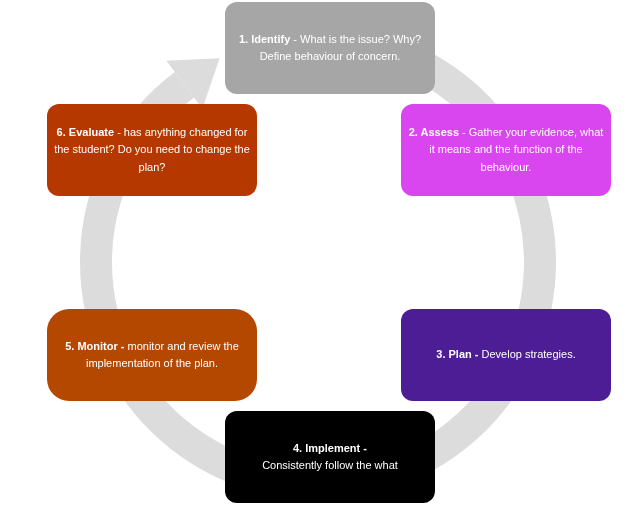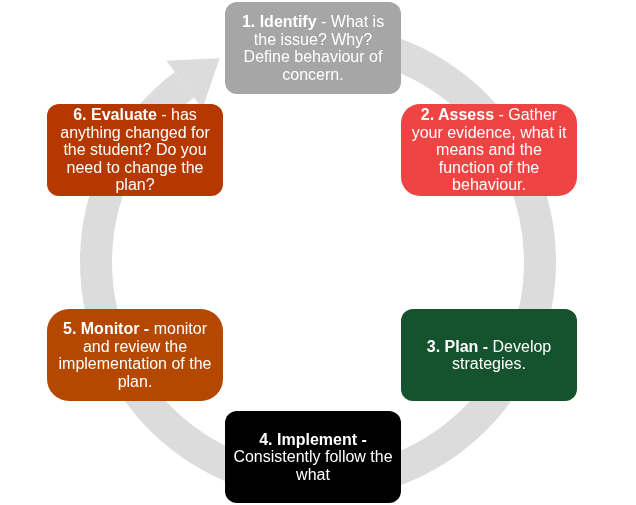--- a/index.html
+++ b/index.html
@@ -1,22 +1,22 @@
 <!DOCTYPE html>
 <html><head>
   <meta charset="utf-8">
   <style>
     html, body { margin: 0; padding: 0; background: #ffffff; }
     body { width: 636px; height: 505px; position: relative; overflow: hidden;
       font-family: "DejaVu Sans", "Liberation Sans", sans-serif; }
     #ring { position: absolute; left: 0; top: 0; }
     .step {
-      position: absolute; width: 176px; height: 92px; border-radius: 12px;
+      position: absolute; width: 210px; height: 92px; border-radius: 12px;
       display: flex; align-items: center; justify-content: center;
-      text-align: center; color: #ffffff; font-size: 16px; line-height: 17.5px;
+      text-align: center; color: #ffffff; font-size: 11px; line-height: 17.5px;
       box-sizing: border-box; padding: 0 6px;
       font-family: "Liberation Sans", sans-serif;
     }
     .step .title { font-weight: bold; }
     #step-1 { left: 225px; top: 2px; }
     #step-2 { left: 401px; top: 104px; }
     #step-3 { left: 401px; top: 309px; }
     #step-4 { left: 225px; top: 411px; }
     #step-5 { left: 47px; top: 309px; }
     #step-6 { left: 47px; top: 104px; }
@@ -25,24 +25,24 @@
 <body>
 
 <svg id="ring" width="636" height="505">
   <path id="ring-arc" fill="none" stroke="#dcdcdc" stroke-width="32" d="M 348.8964284131346 42.1604887393714 A 222 222 0 1 1 184.39706486024528 84.702916769501"></path>
   <polygon id="ring-head" fill="#dcdcdc" points="219.53702730232612,58.22305575081091 166.3426141656838,60.74385146808225 202.4515155548067,108.6619820709198"></polygon>
 </svg>
 
 <div class="step" id="step-1" style="background: rgb(166, 166, 166);">
   <div><span class="title">1. Identify</span><span> - </span><span>What is the issue? Why? Define behaviour of concern.</span></div>
 </div>
-<div class="step" id="step-2" style="background: #ef4444; border-radius: 19px;">
+<div class="step" id="step-2" style="background: #d946ef;">
   <div><span class="title">2. Assess</span><span> - </span><span>Gather your evidence, what it means and the function of the behaviour.</span></div>
 </div>
-<div class="step" id="step-3" style="background: #14532d; justify-content: flex-end;">
+<div class="step" id="step-3" style="background: #4c1d95;">
   <div><span class="title">3. Plan -</span><span> </span><span>Develop strategies.</span></div>
 </div>
 <div class="step" id="step-4" style="background: #000000;">
   <div><span class="title">4. Implement -</span><br><span>Consistently follow the what</span></div>
 </div>
 <div class="step" id="step-5" style="background: rgb(180, 72, 0); border-radius: 22px;">
   <div><span class="title">5. Monitor -</span><span> </span><span>monitor and review the implementation of the plan.</span></div>
 </div>
 <div class="step" id="step-6" style="background: rgb(180, 56, 0);">
   <div><span class="title">6. Evaluate</span><span> - </span><span>has anything changed for the student? Do you need to change the plan?</span></div>

